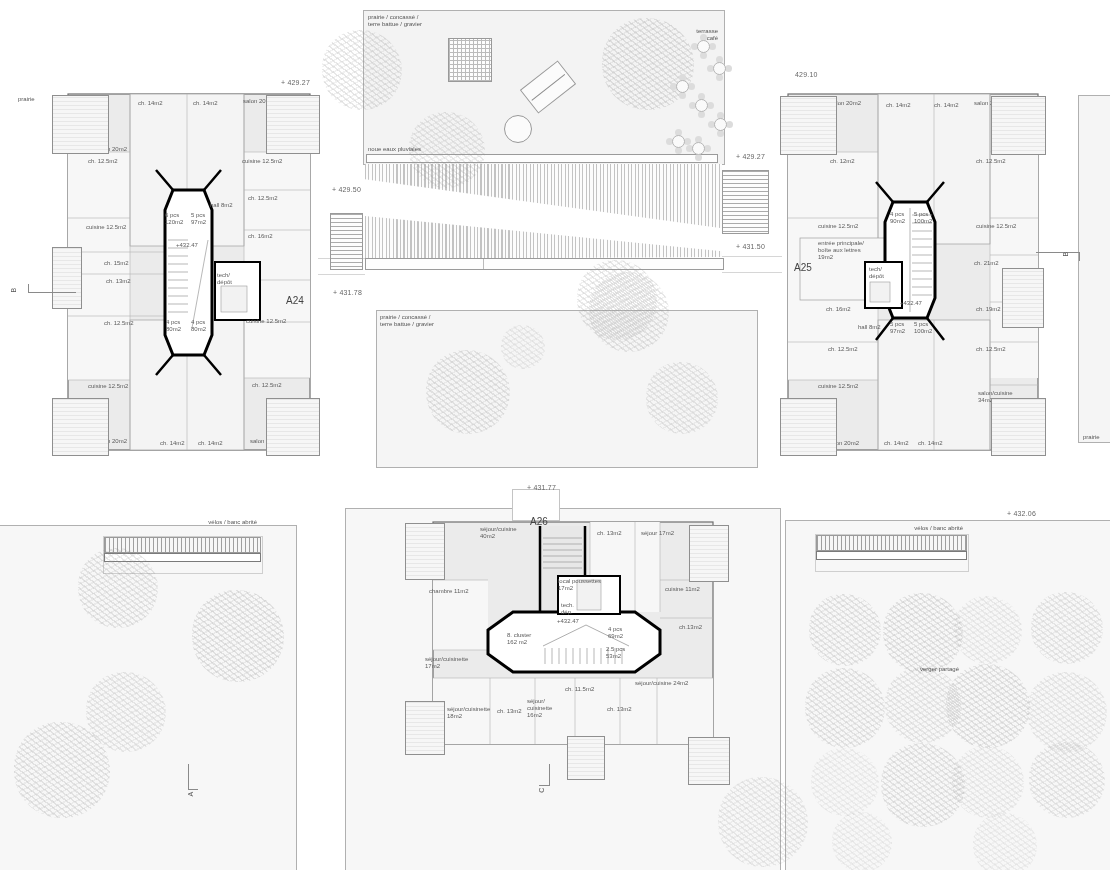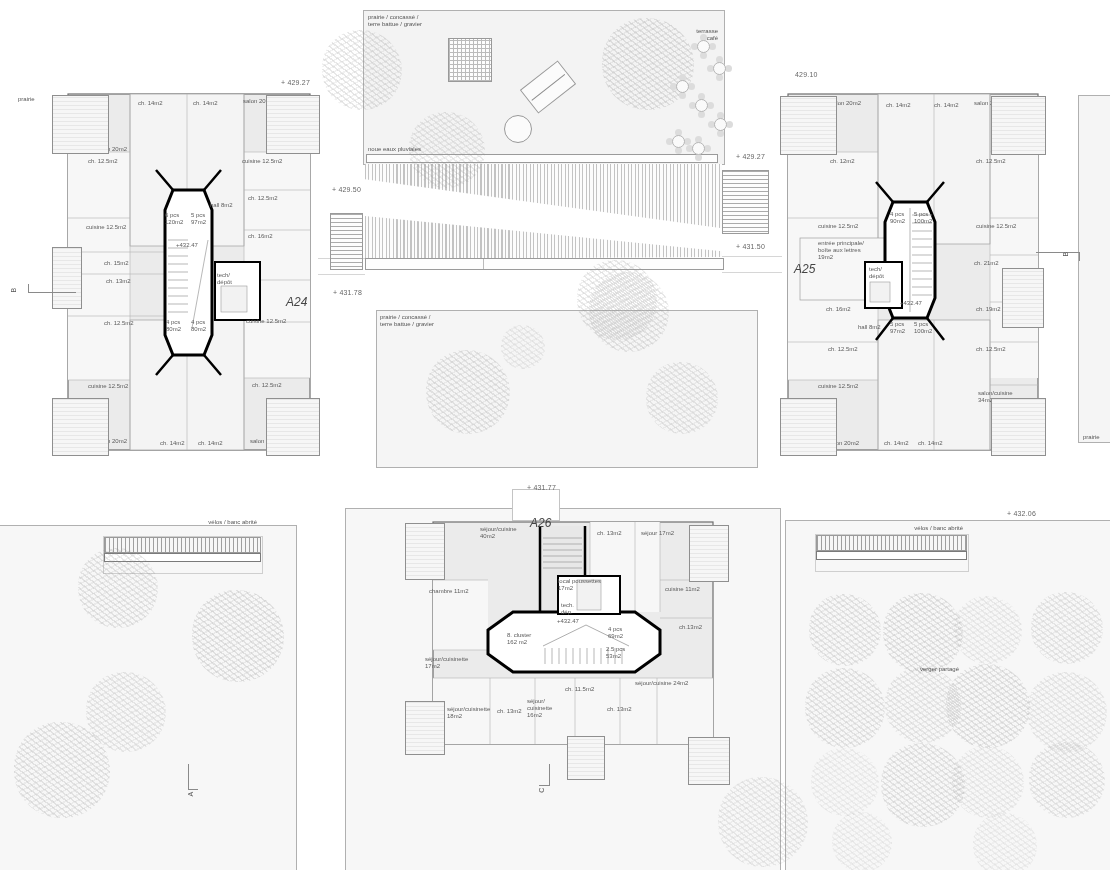--- a/index.html
+++ b/index.html
@@ -2,21 +2,21 @@
 <html><head>
 <meta charset="utf-8">
 <style>
   html,body{margin:0;padding:0;background:#fff;}
   #site{position:relative;width:1110px;height:870px;background:#fff;overflow:hidden;
         font-family:"Liberation Sans",sans-serif;}
   .region{position:absolute;border:1px solid #b0b0b0;background:#f5f5f5;z-index:1;}
   .lbl{position:absolute;font-size:6px;line-height:1.2;color:#555;white-space:pre;z-index:5;}
   .rm{z-index:4;color:#5c5c5c;}
   .elev{font-size:7px;color:#666;letter-spacing:.2px;}
-  .bid{font-size:12px;color:#444;font-style:italic;}
+  .bid{font-size:10px;color:#444;}
   .ra{text-align:right;}
   .sec{font-size:7px;color:#555;transform:rotate(-90deg);}
   .mline{position:absolute;background:#8a8a8a;z-index:4;}
   .tree{position:absolute;z-index:2;border-radius:48% 52% 50% 50%;
     background:
       repeating-linear-gradient(38deg, rgba(140,140,140,.38) 0 1.5px, transparent 1.5px 4.5px),
       repeating-linear-gradient(-28deg, rgba(160,160,160,.30) 0 1.5px, transparent 1.5px 5px);}
   .cafe{position:absolute;z-index:2;width:11px;height:11px;border:1px solid #b5b5b5;border-radius:50%;
     background:#fafafa;
     box-shadow:9px 0 0 -3px #dcdcdc,-9px 0 0 -3px #dcdcdc,0 9px 0 -3px #dcdcdc,0 -9px 0 -3px #dcdcdc;}

